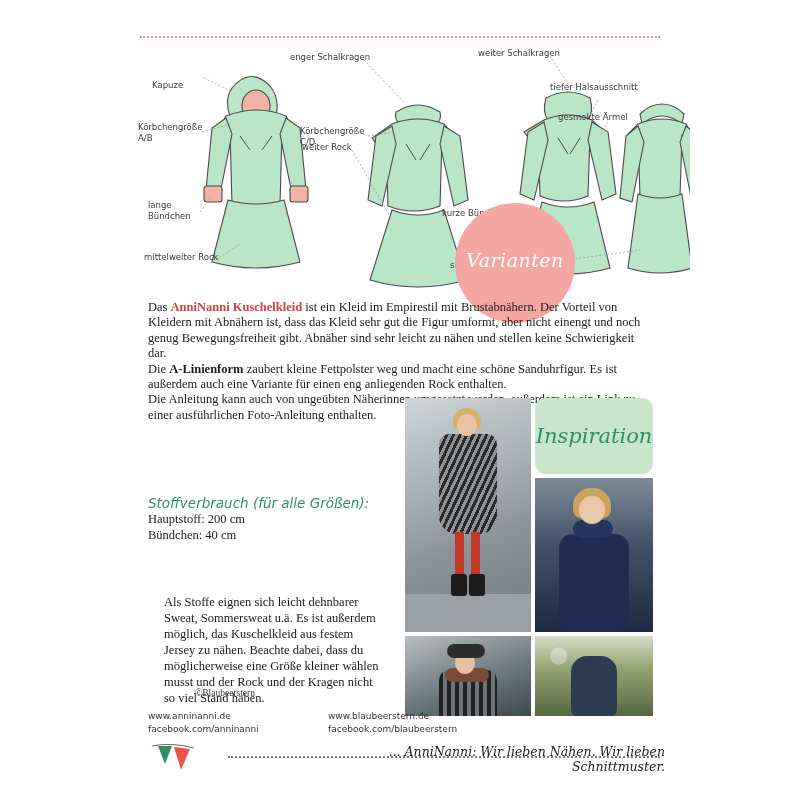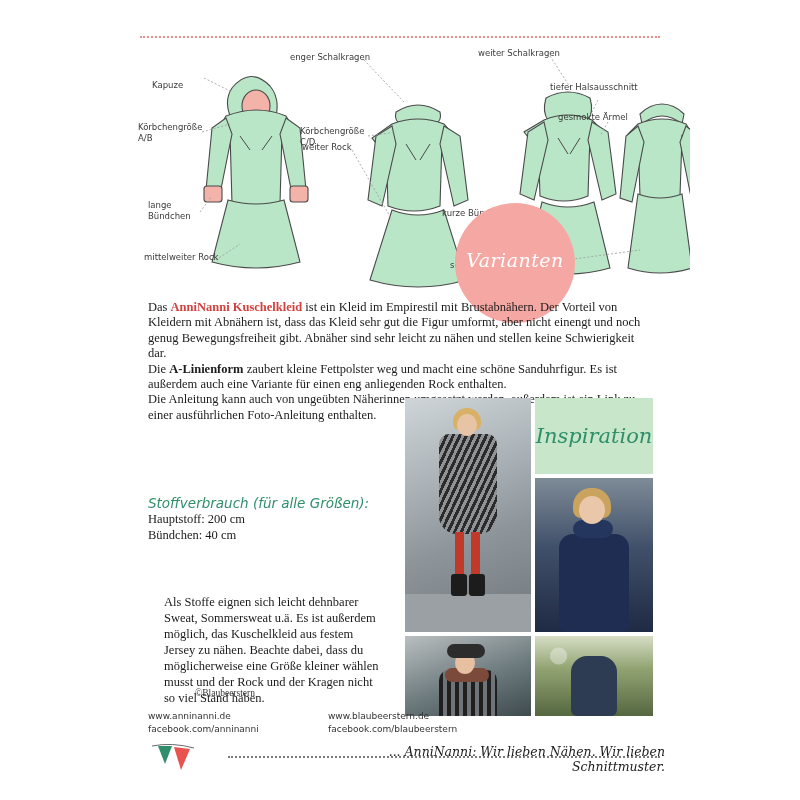--- a/index.html
+++ b/index.html
@@ -67,21 +67,21 @@
 
   .credit{
     position:absolute;left:195px;top:688px;font-size:9.5px;color:#333;
   }
 
   
   .photo{position:absolute;overflow:hidden;}
   .photo .ph-inner{width:100%;height:100%;}
 
   .ph1{left:405px;top:398px;width:126px;height:234px;background:linear-gradient(160deg,#cfd5d8 0%,#a9b1b6 35%,#8d949a 60%,#6f767c 100%);}
-  .ph2{left:535px;top:398px;width:118px;height:76px;background:#c8e6c9;}
+  .ph2{left:535px;top:398px;width:118px;height:76px;background:#c8e6c9;border-radius:11px;}
   .ph3{left:535px;top:478px;width:118px;height:154px;background:linear-gradient(180deg,#7e8b97 0%,#41506a 45%,#1f2a44 100%);}
   .ph4{left:405px;top:636px;width:126px;height:80px;background:linear-gradient(160deg,#b9bfc0 0%,#6d7a7e 55%,#3e4a4d 100%);}
   .ph5{left:535px;top:636px;width:118px;height:80px;background:linear-gradient(180deg,#cdd8c0 0%,#8fa173 45%,#5d6f45 100%);}
 
   .inspiration{
     position:absolute;left:0;top:0;width:100%;height:100%;
     display:flex;align-items:center;justify-content:center;
     font-family:"DejaVu Serif", serif;font-style:italic;font-size:21px;color:#2f8f6b;
   }
   .p1-head{left:52px;top:16px;width:20px;height:22px;border-radius:50%;background:#e8c4a6;position:absolute;}

